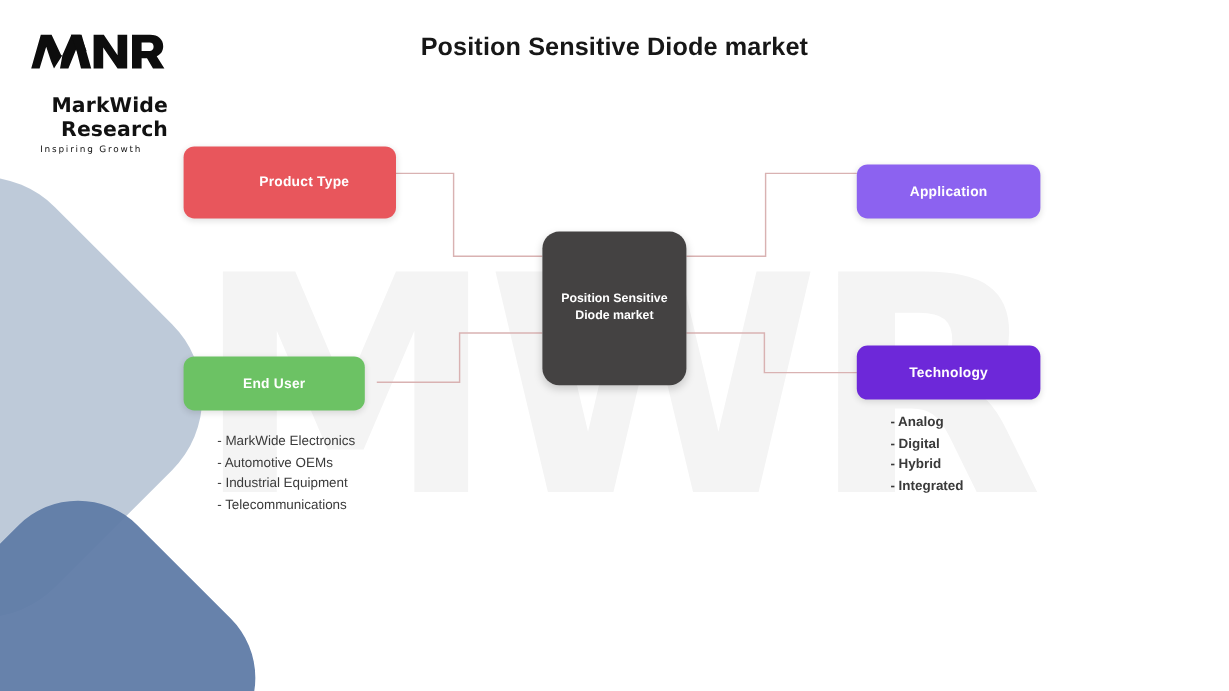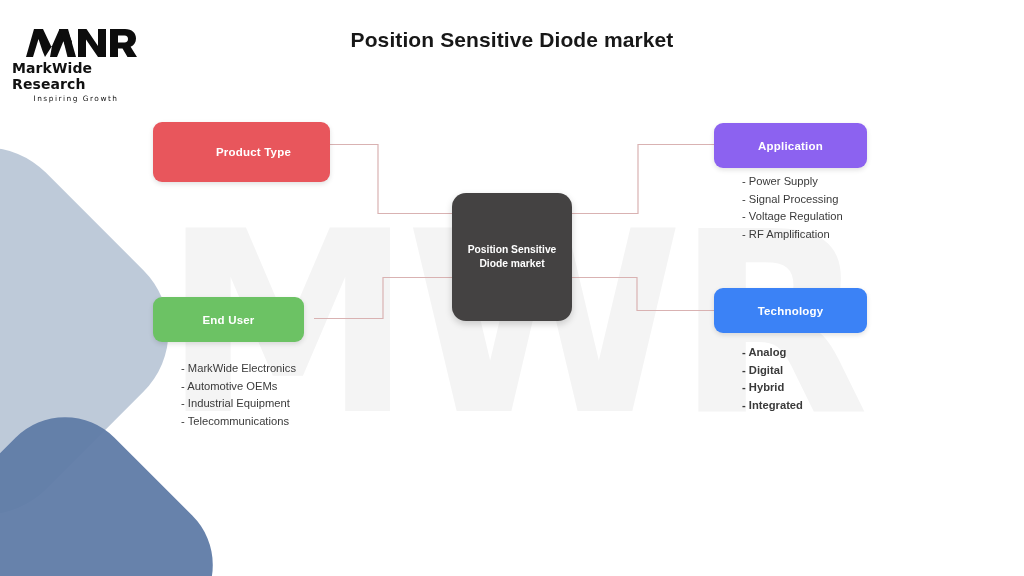--- a/index.html
+++ b/index.html
@@ -69,25 +69,25 @@
     top: 24px;
     width: 128px;
     height: 62px;
   }
   #logo-mark {
     display: block;
   }
   #logo-name {
     font-family: "DejaVu Sans", sans-serif;
     font-weight: 700;
-    font-size: 14px;
+    font-size: 17px;
     letter-spacing: .1px;
     color: #111111;
-    text-align: left;
-    margin-top: 0;
+    text-align: right;
+    margin-top: 18px;
   }
   #logo-tagline {
     font-family: "DejaVu Sans", sans-serif;
     font-weight: 400;
     font-size: 7.4px;
     letter-spacing: 1.5px;
     color: #111111;
     text-align: center;
     margin-top: 2px;
   }
@@ -121,23 +121,23 @@
     justify-content: center;
     box-shadow: 0 2px 5px rgba(0,0,0,.12);
   }
   .branch-label {
     font-size: 11.5px;
     font-weight: 700;
     color: #ffffff;
     letter-spacing: .2px;
   }
   #box-product-type { left: 153px; top: 122px; width: 153px; height: 60px; background: #e8565c; padding-left: 24px; }
-  #box-application  { left: 714px; top: 123px; width: 153px; height: 45px; background: #8c62f0; }
+  #box-application  { left: 714px; top: 137px; width: 153px; height: 45px; background: #8c62f0; }
   #box-end-user     { left: 153px; top: 297px; width: 151px; height: 45px; background: #6cc264; }
-  #box-technology   { left: 714px; top: 288px; width: 153px; height: 45px; background: #3b82f6; }
+  #box-technology   { left: 714px; top: 288px; width: 153px; height: 45px; background: #6d28d9; }
 
   
   .branch-items {
     position: absolute;
     font-size: 11.2px;
     color: #3a3a3a;
     line-height: 17.5px;
   }
   #items-product-type { left: 181px; top: 177px; }
   #items-application  { left: 742px; top: 173px; }
@@ -225,26 +225,20 @@
     </g>
   </svg>
 
   <div class="branch-box" id="box-product-type">
     <span class="branch-label">Product Type</span>
   </div>
 
   <div class="branch-box" id="box-application">
     <span class="branch-label">Application</span>
   </div>
-  <div class="branch-items" id="items-application">
-    <div class="branch-item">- Power Supply</div>
-    <div class="branch-item">- Signal Processing</div>
-    <div class="branch-item">- Voltage Regulation</div>
-    <div class="branch-item">- RF Amplification</div>
-  </div>
 
   <div class="branch-box" id="box-end-user">
     <span class="branch-label">End User</span>
   </div>
   <div class="branch-items" id="items-end-user">
     <div class="branch-item">- MarkWide Electronics</div>
     <div class="branch-item">- Automotive OEMs</div>
     <div class="branch-item">- Industrial Equipment</div>
     <div class="branch-item">- Telecommunications</div>
   </div>

